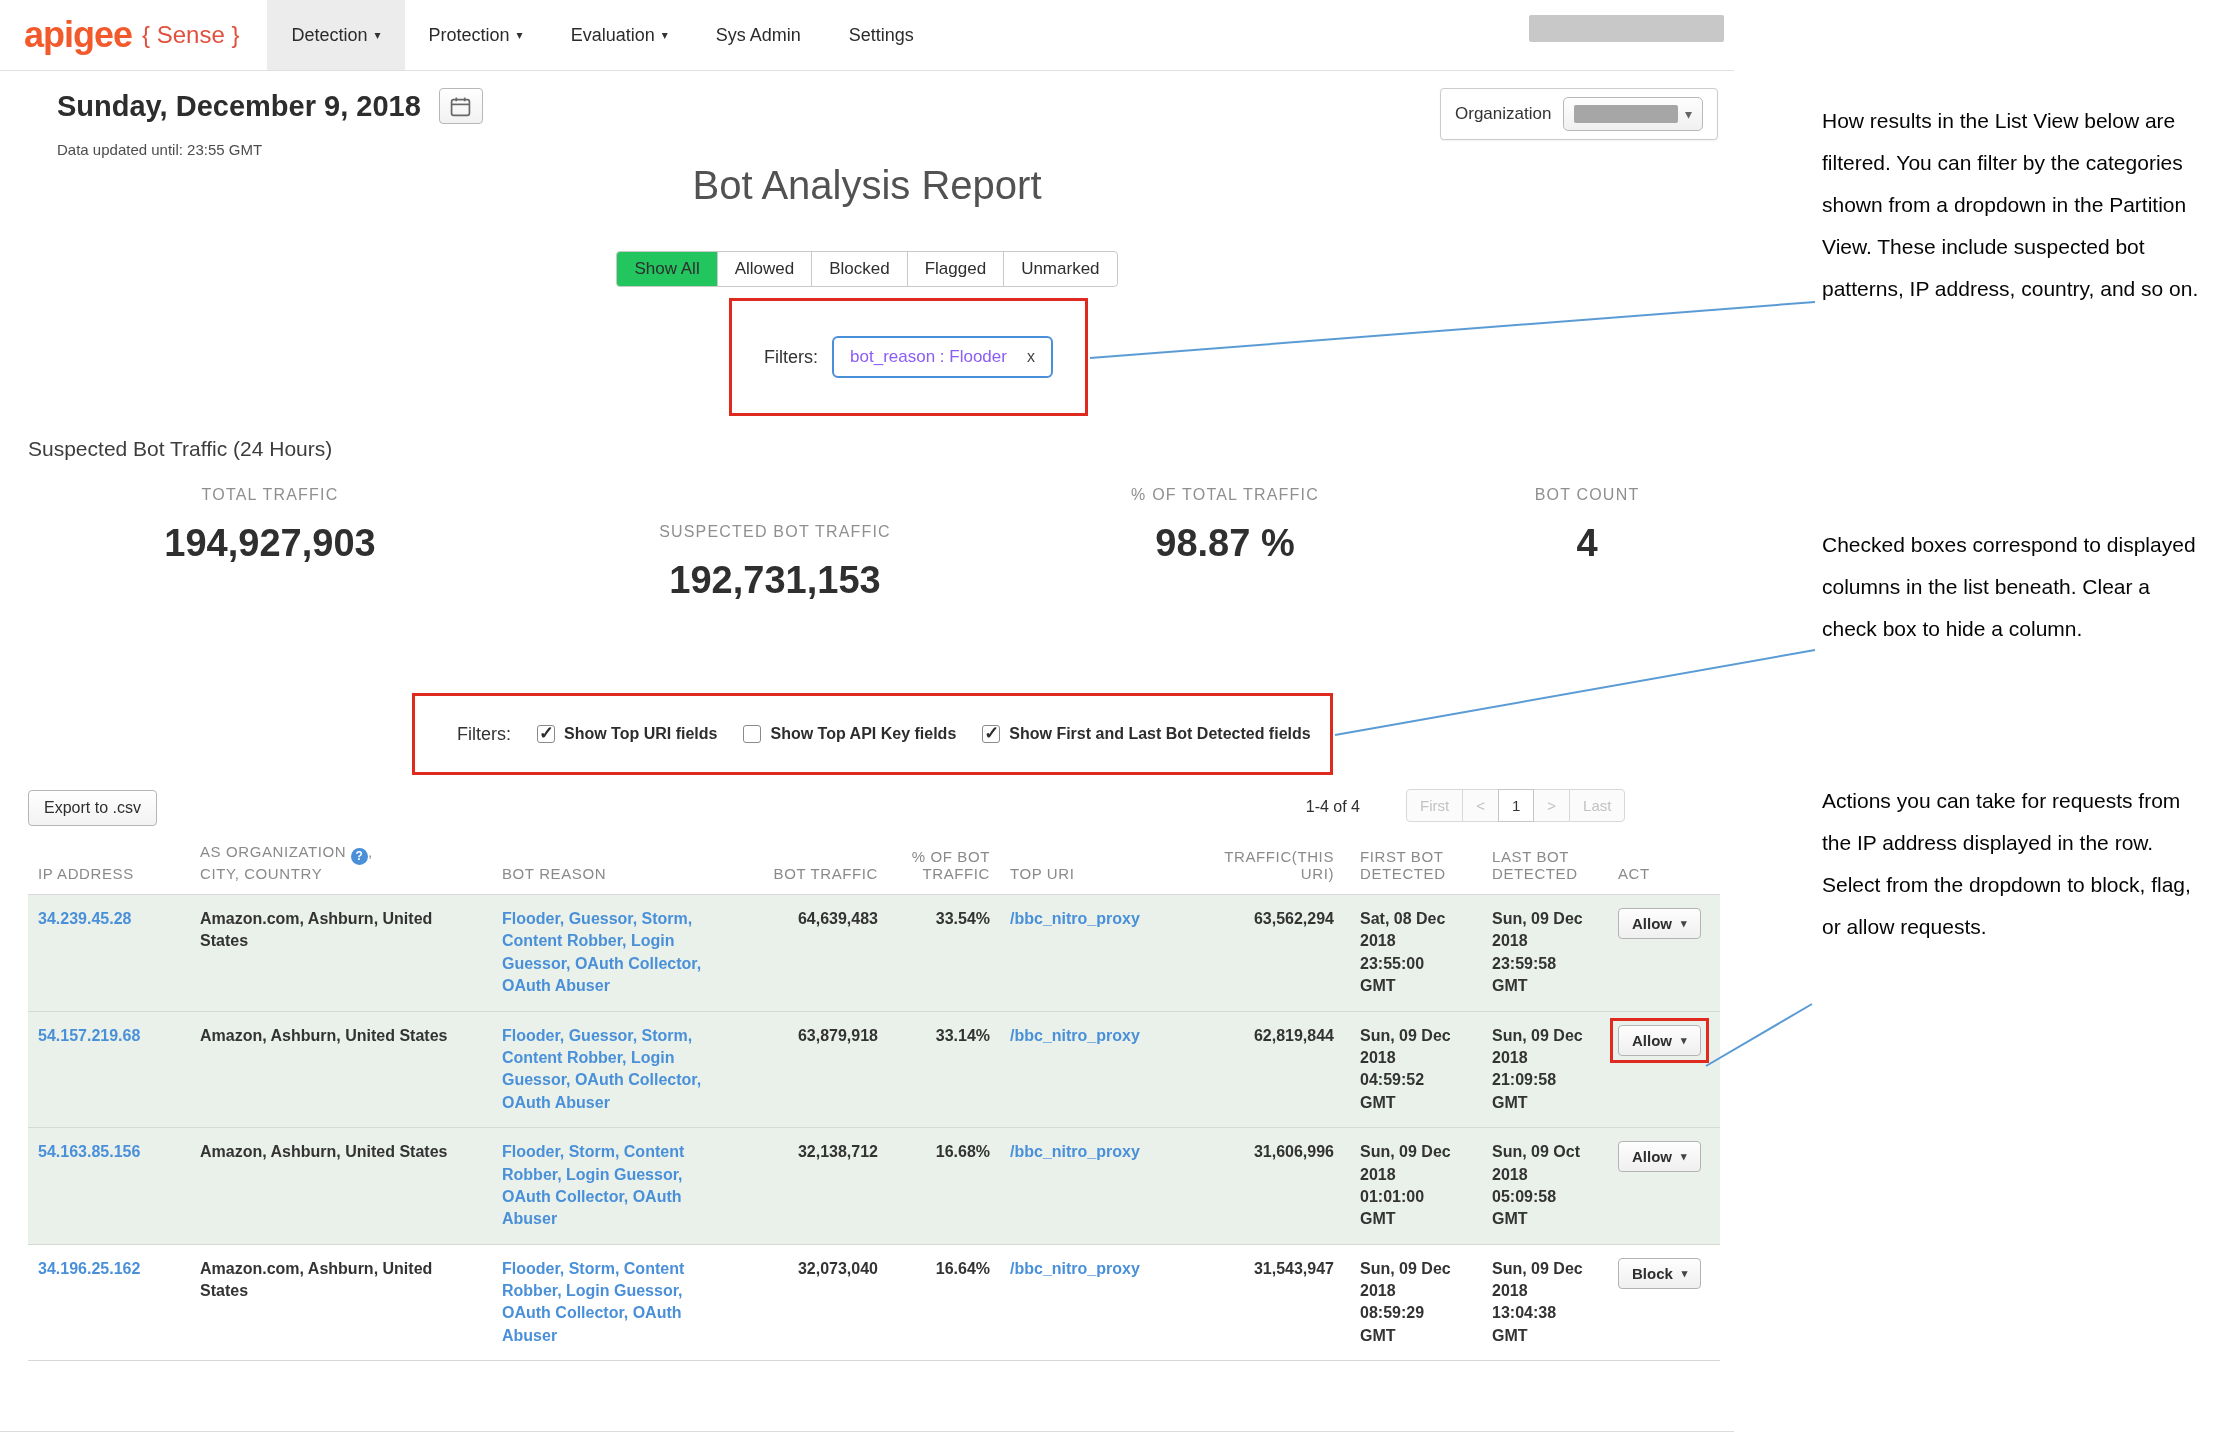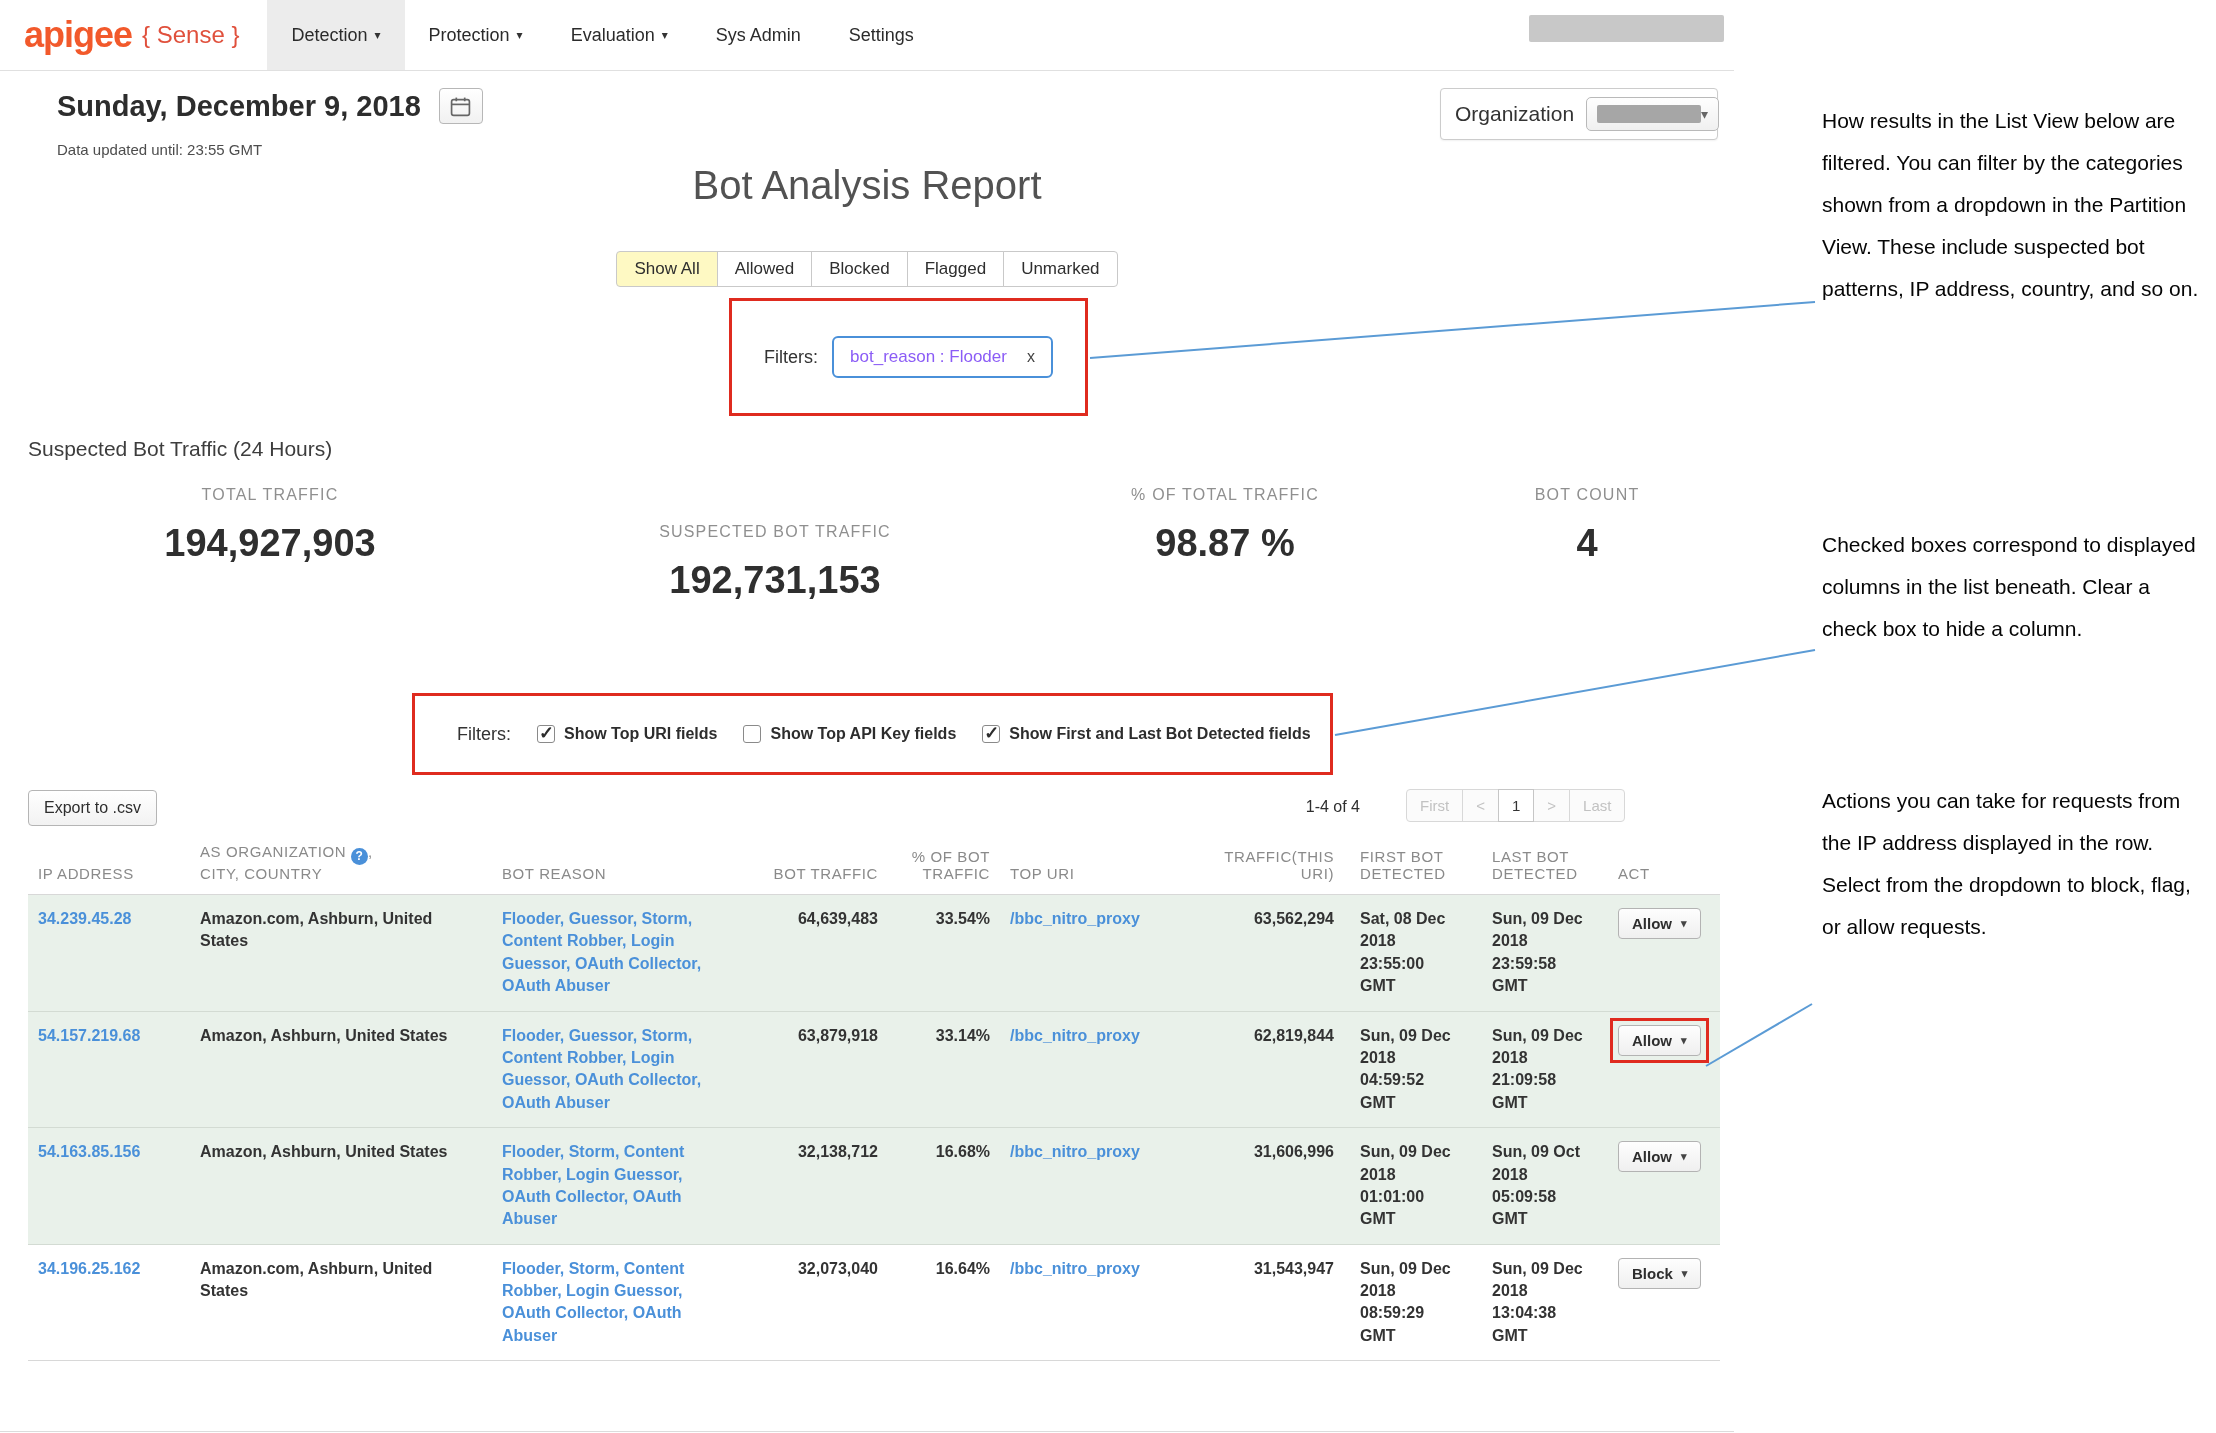--- a/index.html
+++ b/index.html
@@ -22,32 +22,32 @@
   .nav-caret { font-size:12px; color:#333; }
   .nav-redacted { position:absolute; right:10px; top:15px; width:195px; height:27px; background:#c8c8c8; border-radius:2px; }
 
   
   .date-row { position:absolute; left:57px; top:88px; display:flex; align-items:center; gap:18px; }
   .date-text { font-size:29px; font-weight:700; color:#2d2d2d; }
   .cal-btn { width:44px; height:36px; border:1px solid #b7b7b7; border-radius:4px; background:linear-gradient(#fff,#f1f1f1); display:flex; align-items:center; justify-content:center; cursor:pointer; }
   .updated { position:absolute; left:57px; top:141px; font-size:15px; color:#4d4d4d; }
 
   .org-box { position:absolute; left:1440px; top:88px; width:278px; height:52px; border:1px solid #ccc; border-radius:4px; background:#fff; box-shadow:0 1px 2px rgba(0,0,0,.06); display:flex; align-items:center; gap:12px; padding:0 14px; }
-  .org-label { font-size:21px; color:#333; }
+  .org-label { font-size:17px; color:#333; }
   .org-select { flex:1; height:34px; border:1px solid #b9b9b9; border-radius:5px; background:linear-gradient(#fefefe,#f0f0f0); display:flex; align-items:center; justify-content:space-between; padding:0 10px; cursor:pointer; }
   .org-redacted { width:104px; height:18px; background:#a6a6a6; border-radius:2px; }
   .sel-caret { font-size:14px; color:#666; }
 
   
   .report-title { position:absolute; top:163px; left:0; width:1734px; text-align:center; font-size:40px; font-weight:400; color:#525252; }
   .tabs { position:absolute; top:251px; left:0; width:1734px; display:flex; justify-content:center; }
   .tab { border:1px solid #c9c9c9; margin-left:-1px; background:#fff; padding:7px 17px; font-size:17px; color:#2e2e2e; cursor:pointer; }
   .tab:first-child { border-radius:4px 0 0 4px; margin-left:0; }
   .tab:last-child { border-radius:0 4px 4px 0; }
-  .tab.active { background:#fef9c3; }
+  .tab.active { background:#22c55e; }
 
   
   .redbox-filters { position:absolute; left:729px; top:298px; width:359px; height:118px; border:3px solid #df2b1f; display:flex; align-items:center; justify-content:center; gap:14px; }
   .filters-label { font-size:18px; color:#333; }
   .filter-chip { border:2px solid #4a90d9; border-radius:6px; background:#fff; display:flex; align-items:center; gap:20px; padding:9px 16px; }
   .filter-chip-text { font-size:17px; color:#8b5cf6; }
   .filter-chip-x { font-size:16px; color:#444; cursor:pointer; }
 
   
   .section-title { position:absolute; left:28px; top:437px; font-size:21px; color:#3d3d3d; }

